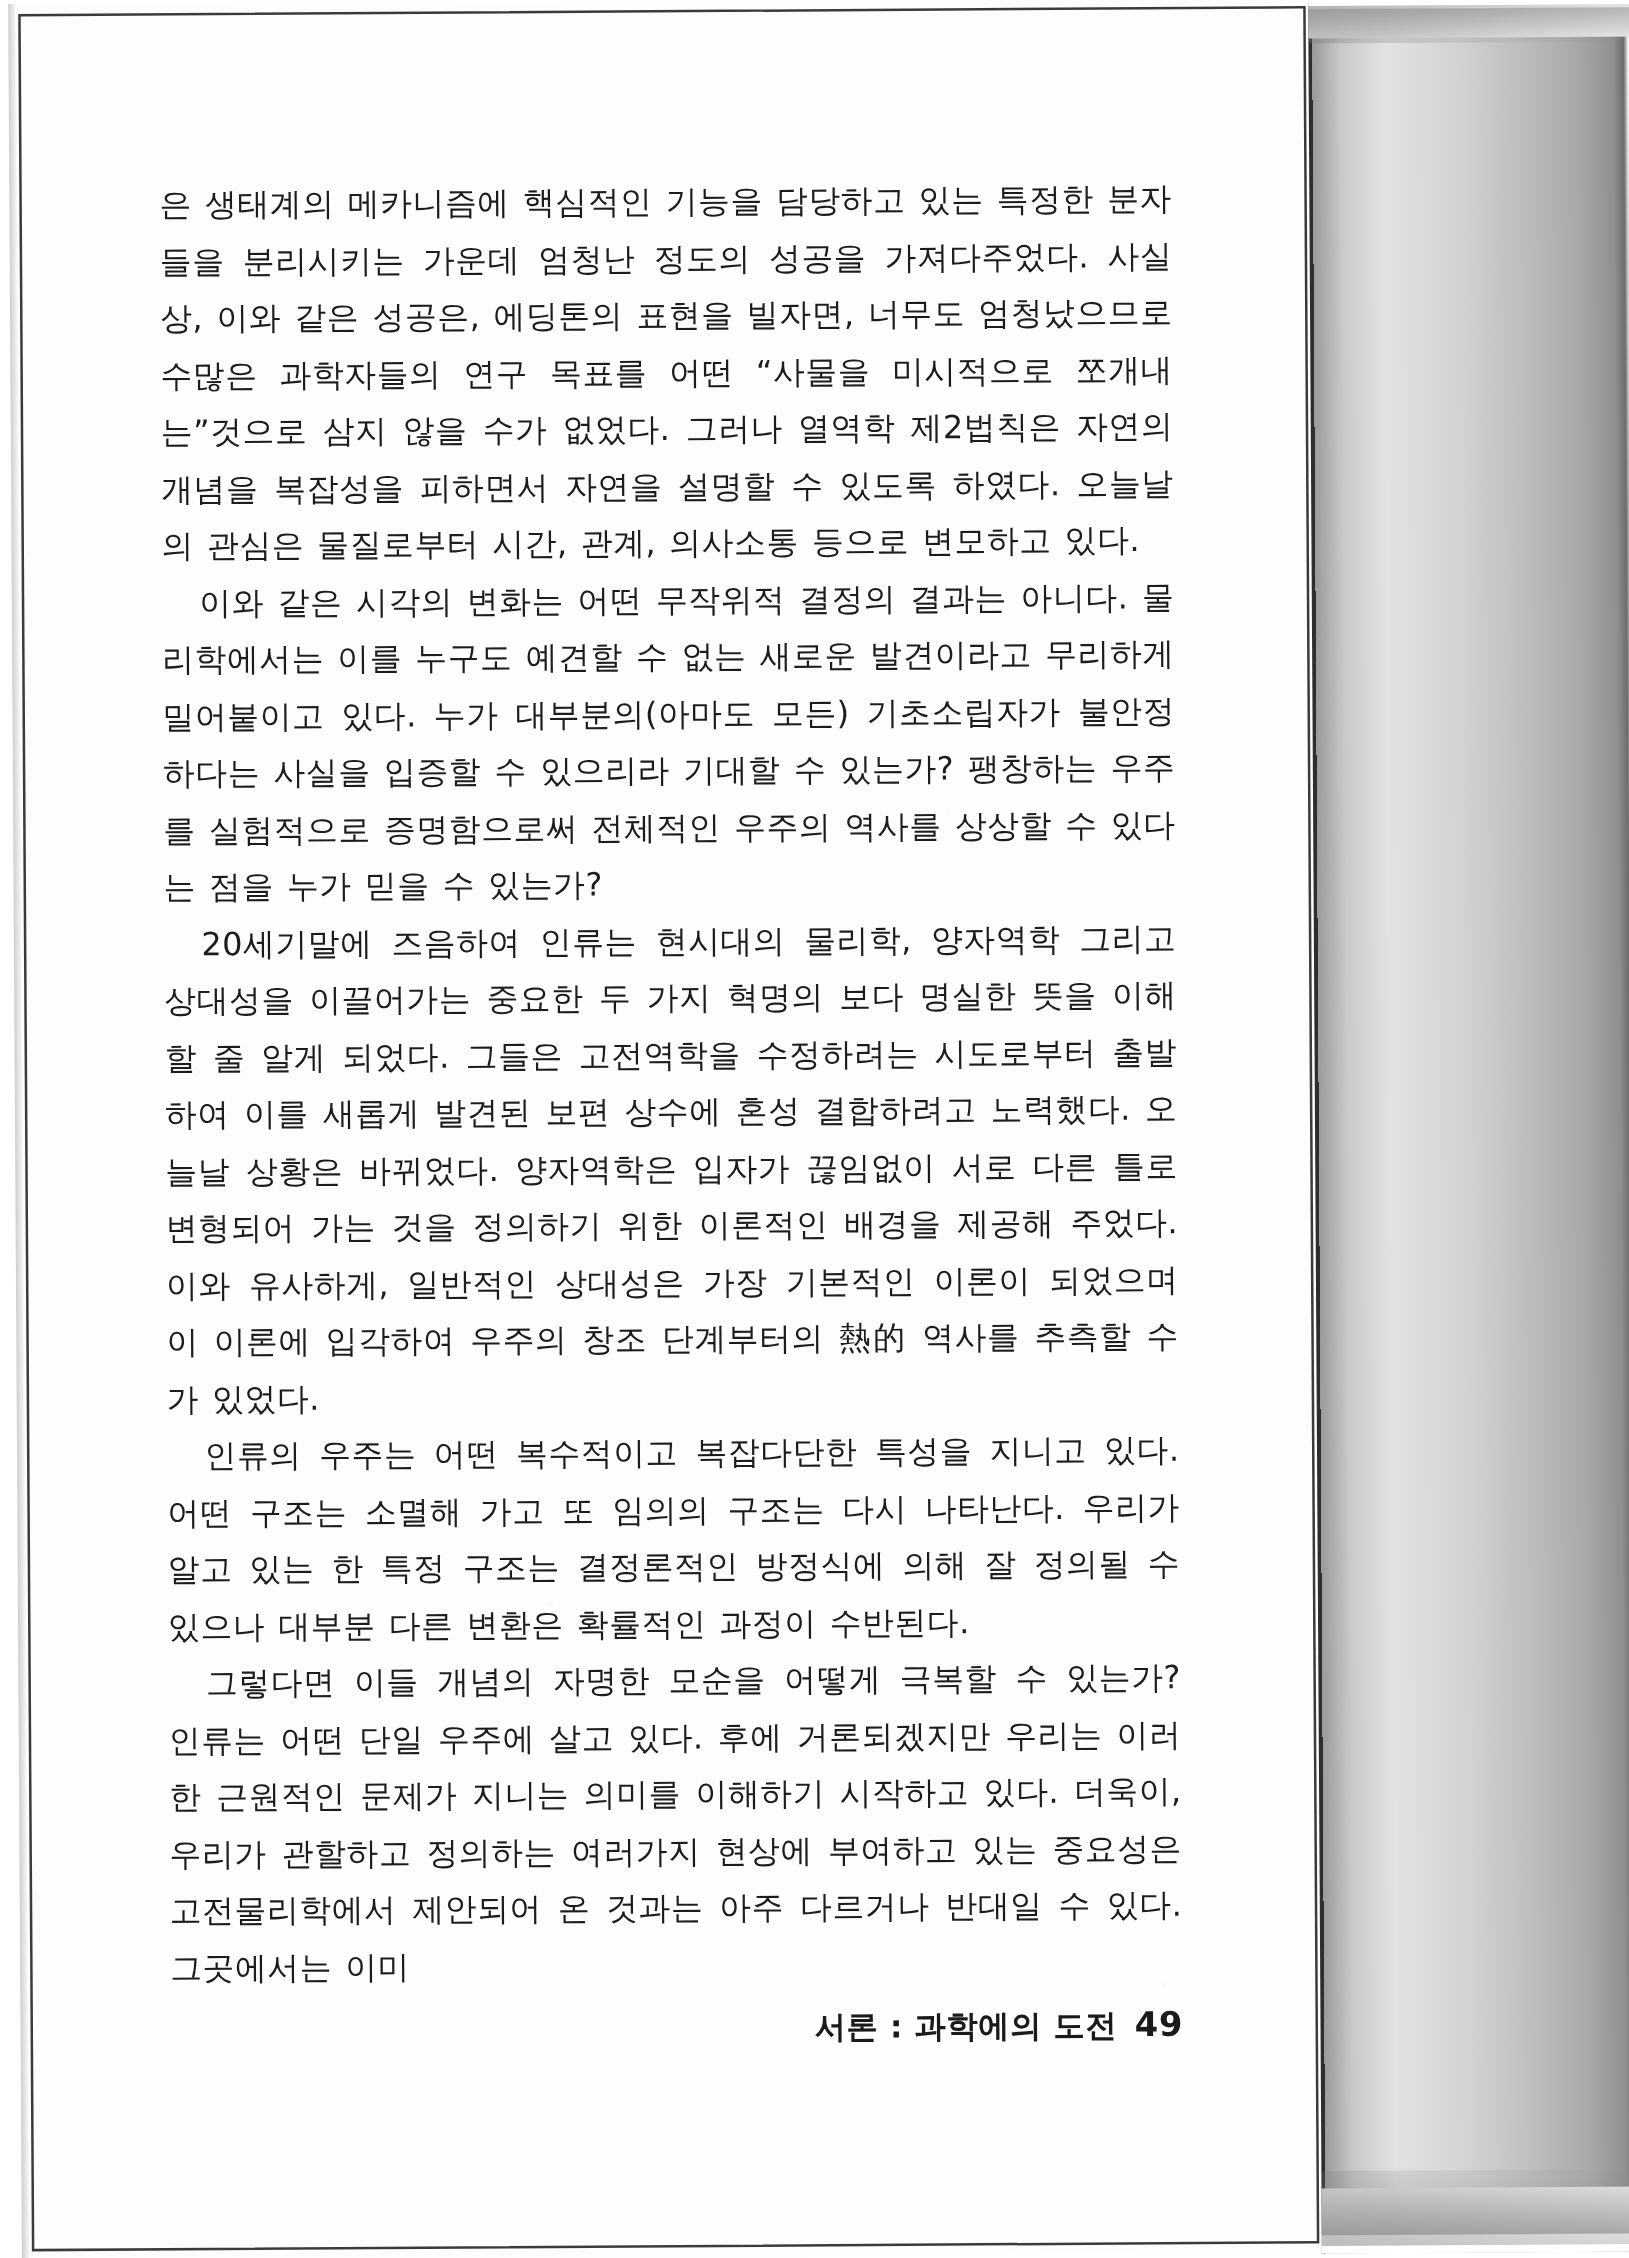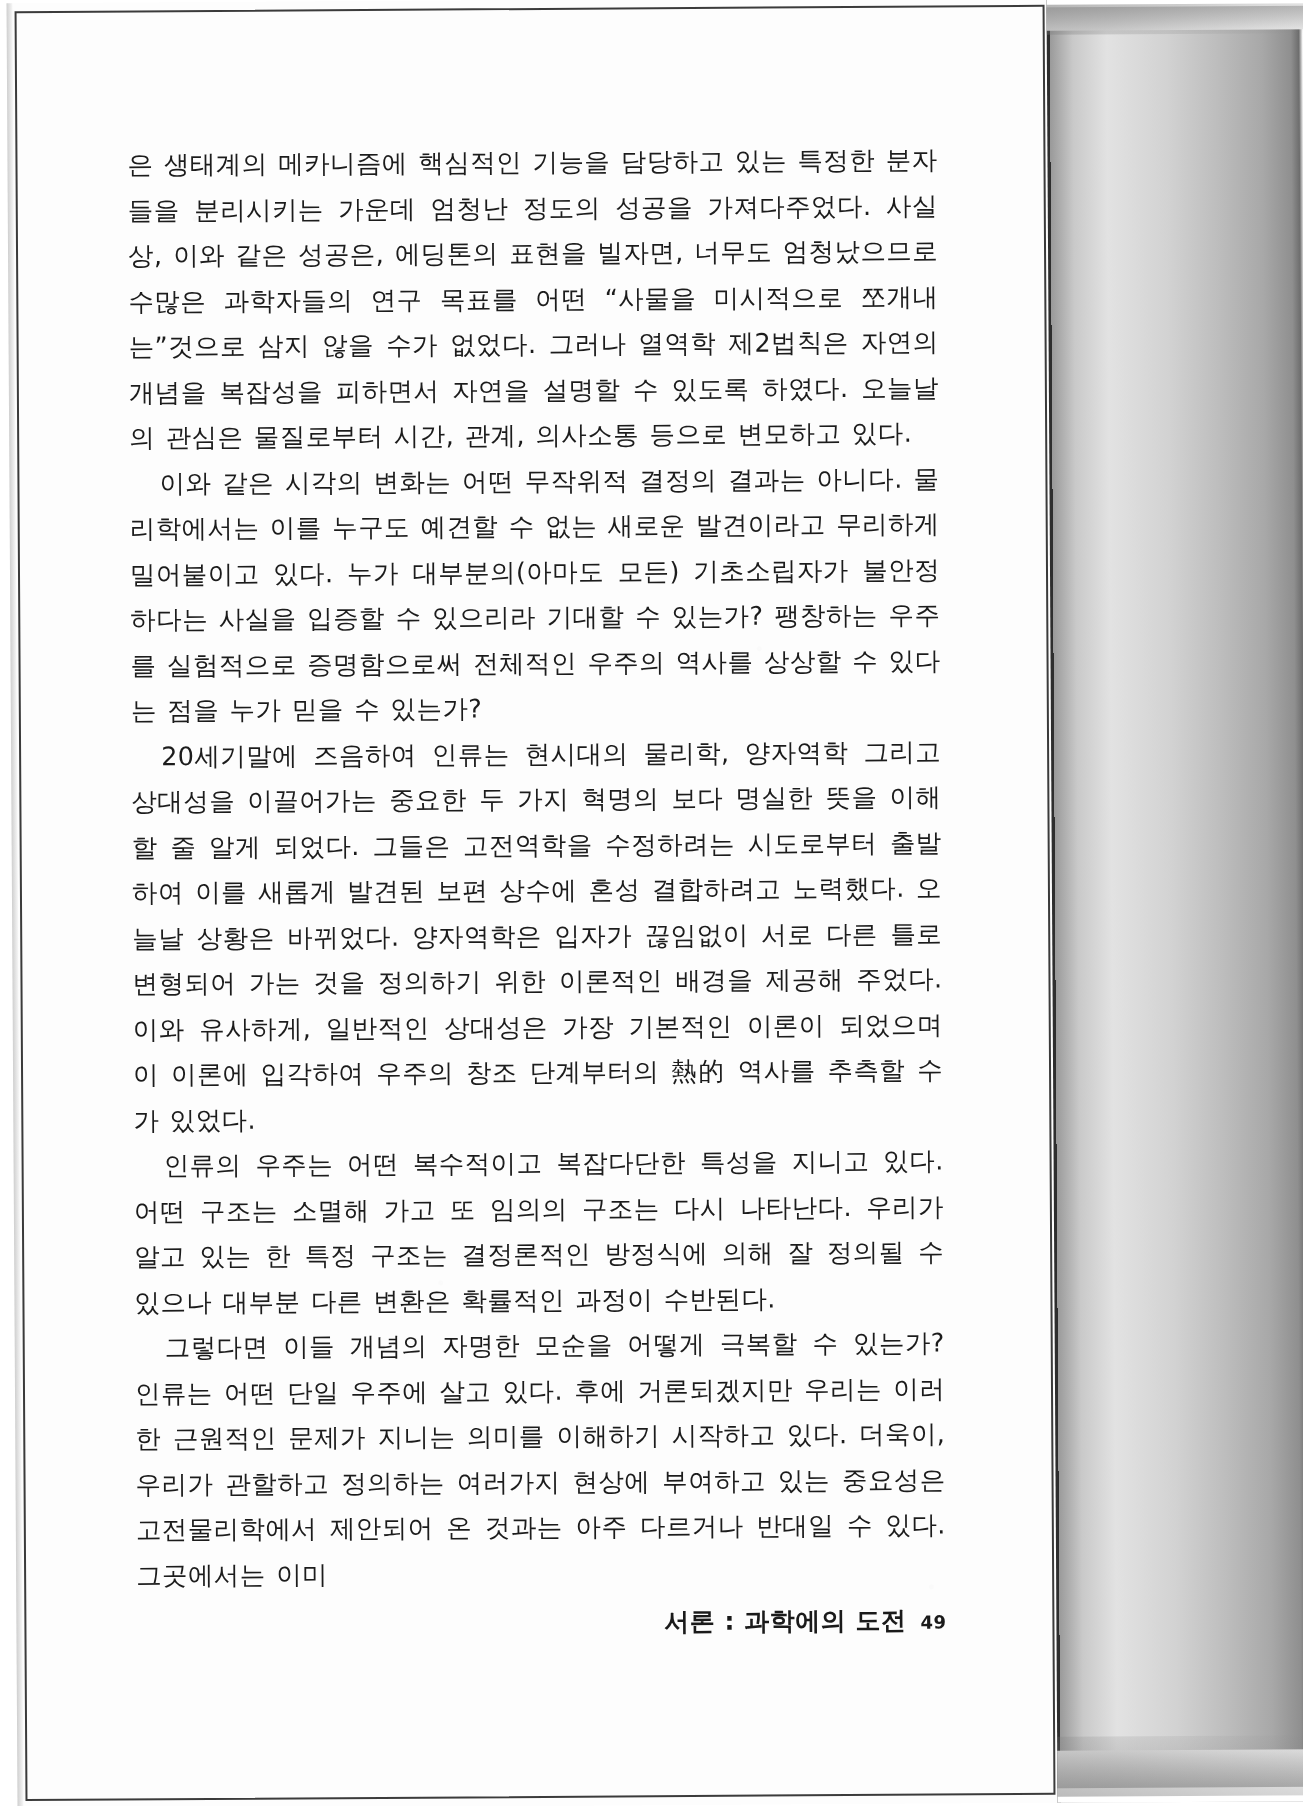--- a/index.html
+++ b/index.html
@@ -153,21 +153,21 @@
     font-size: 25px;
     color: #1a1a1a;
     letter-spacing: 0.5px;
   }
   #footer .runhead {
     font-weight: bold;
   }
   #footer .pageno {
     font-weight: bold;
     margin-left: 14px;
-    font-size: 18px;
+    font-size: 27px;
   }
 
   
   #speckle {
     position: absolute;
     left: 0; top: 0;
     width: 1040px; height: 1806px;
     pointer-events: none;
     background:
       radial-gradient(circle at 18% 12%, rgba(0,0,0,0.015) 0 2px, rgba(0,0,0,0) 3px),

